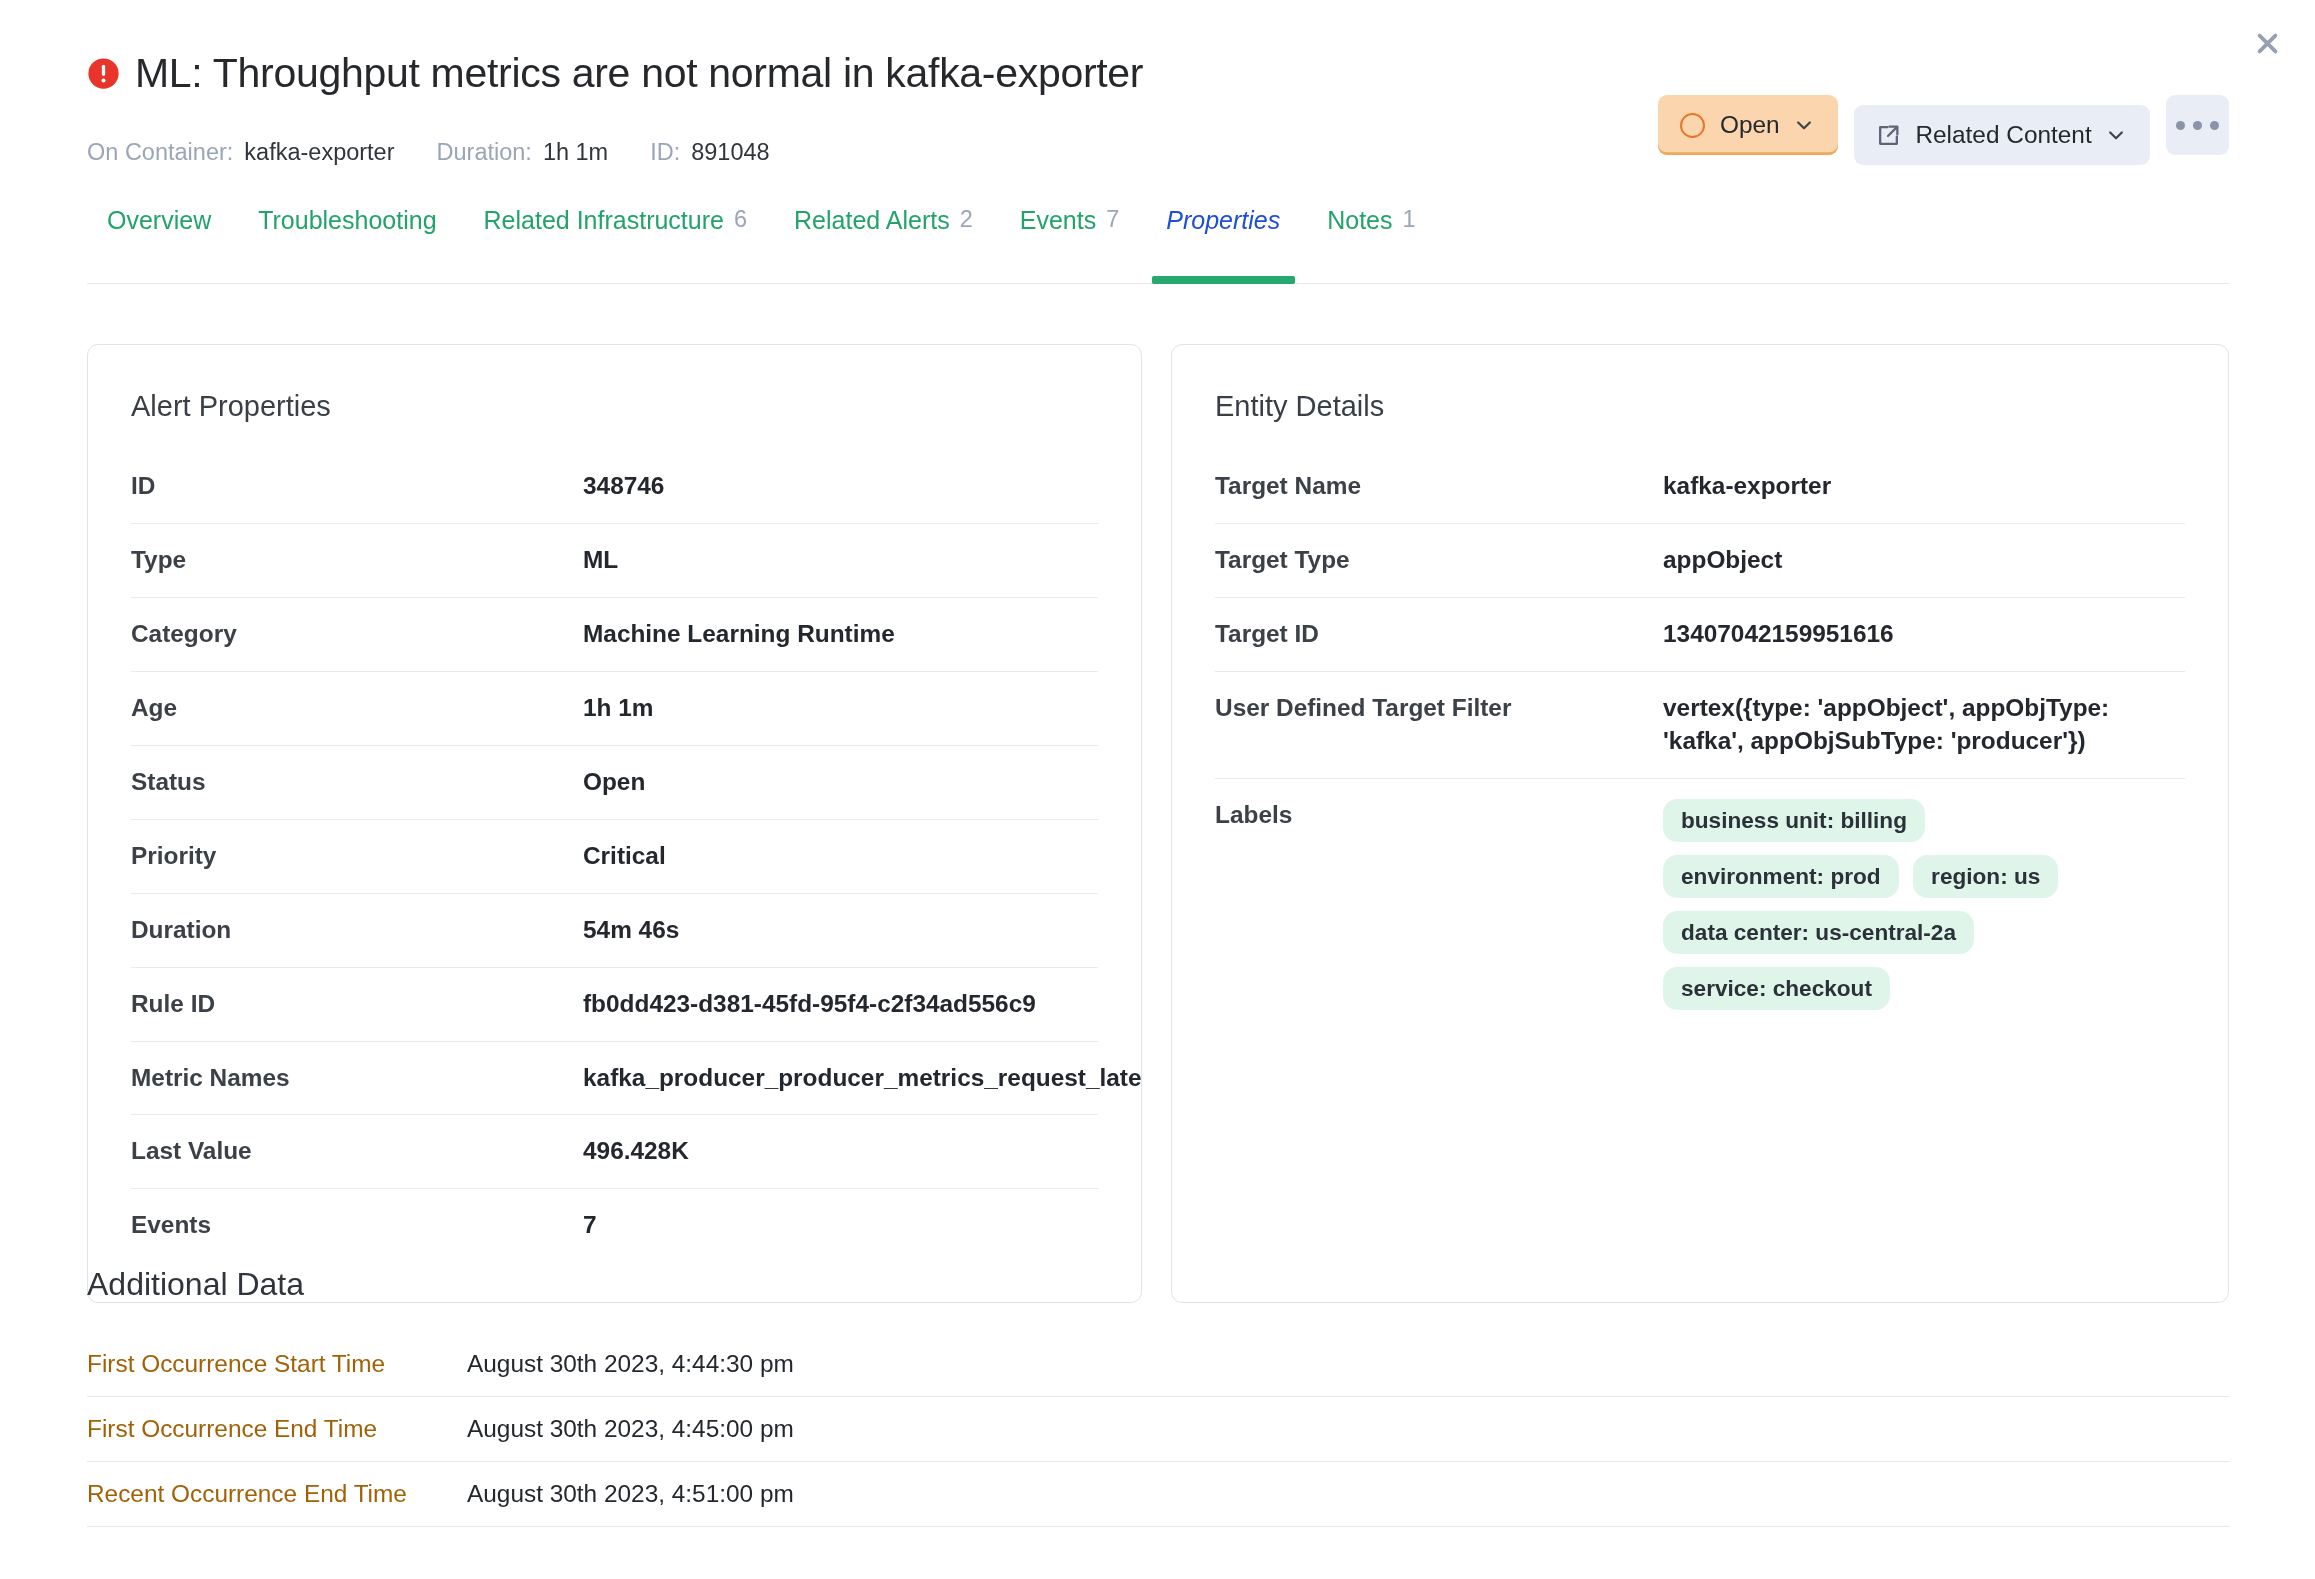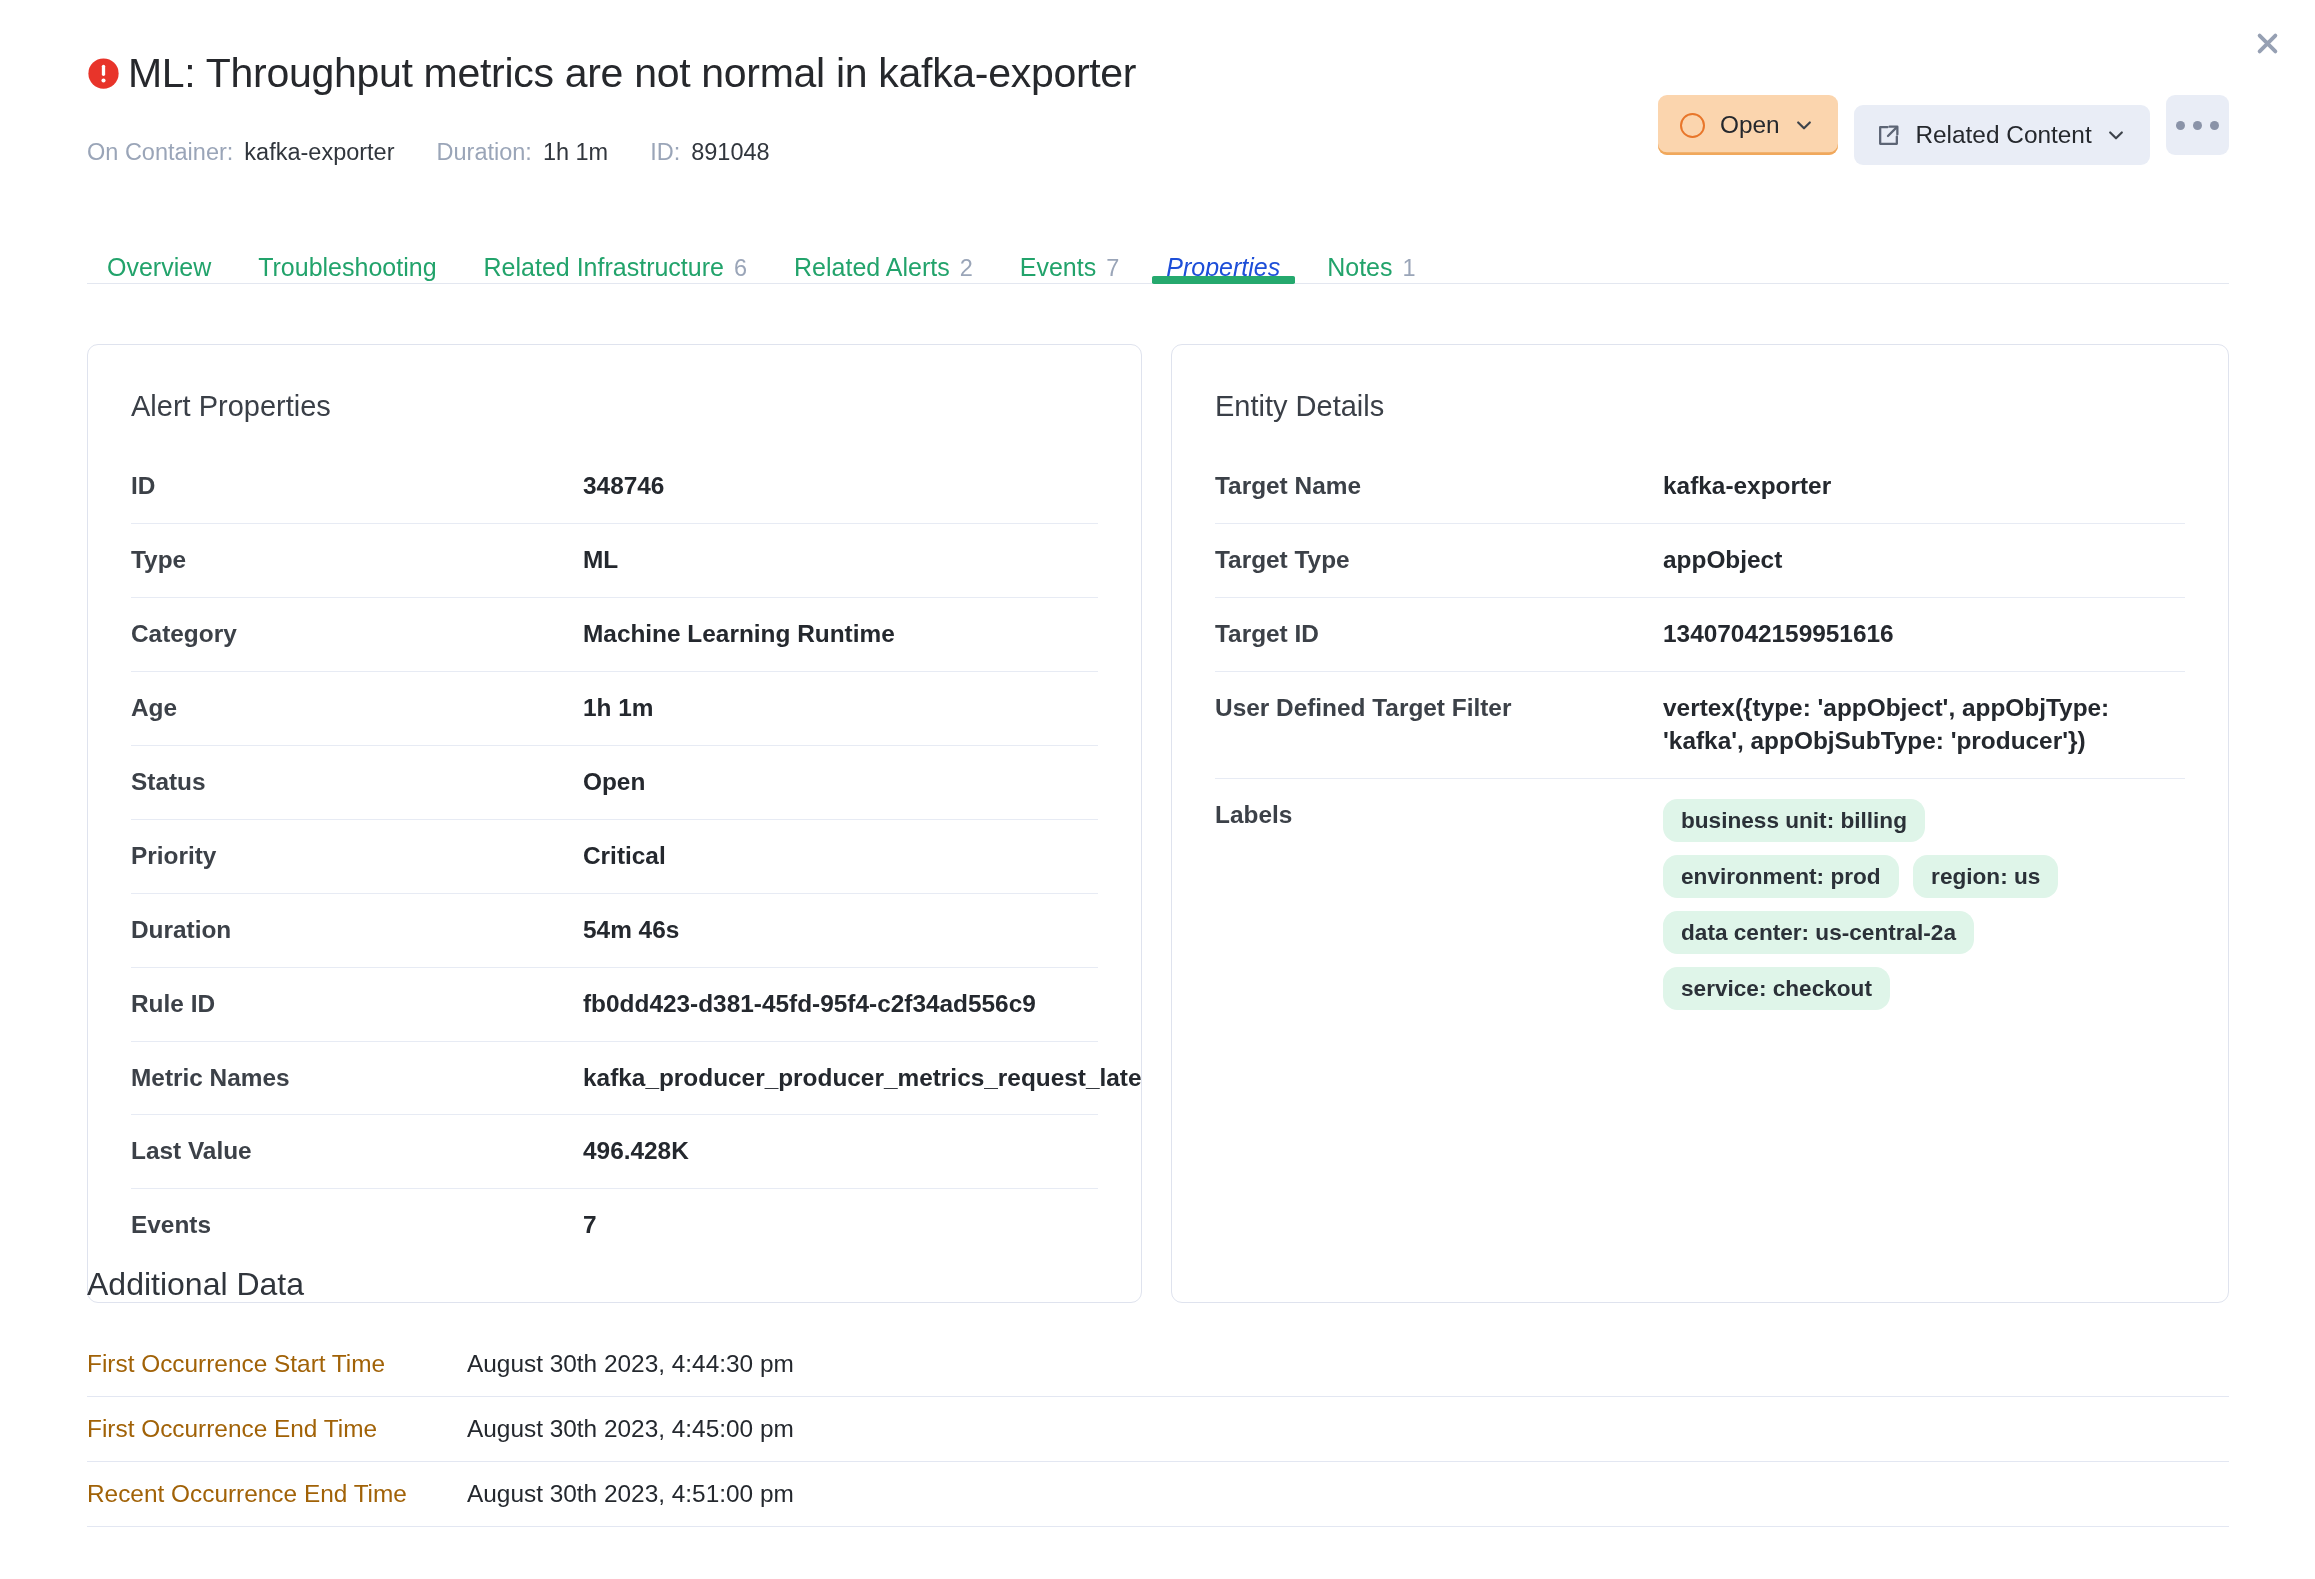--- a/index.html
+++ b/index.html
@@ -41,21 +41,21 @@
     position: absolute;
     left: 0;
     top: 0;
     width: 2316px;
     padding: 43px 87px 0 87px;
   }
 
   .title-row {
     display: flex;
     align-items: center;
-    gap: 8px;
+    gap: 15px;
     height: 60px;
   }
 
   .severity-icon {
     width: 33px;
     height: 33px;
     flex: 0 0 33px;
     display: block;
   }
 
@@ -161,21 +161,21 @@
   }
   .tabs {
     display: flex;
     align-items: flex-start;
     gap: 0;
     height: 78px;
   }
   .tab {
     position: relative;
     display: flex;
-    align-items: flex-end;
+    align-items: flex-start;
     gap: 10px;
     padding: 0 23.5px;
     height: 76px;
     font-size: 25px;
     color: #22a36b;
     cursor: pointer;
     white-space: nowrap;
     background: transparent;
     border: none;
     font-family: "Liberation Sans", sans-serif;

